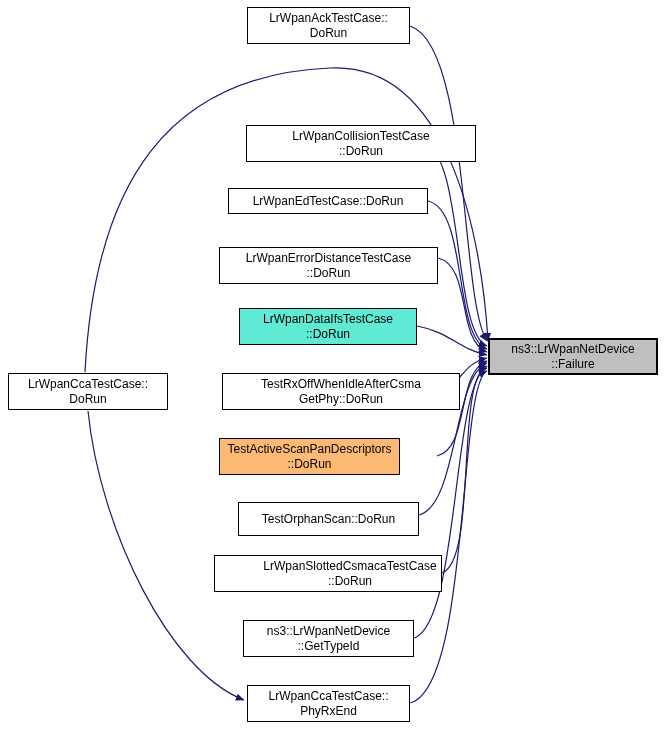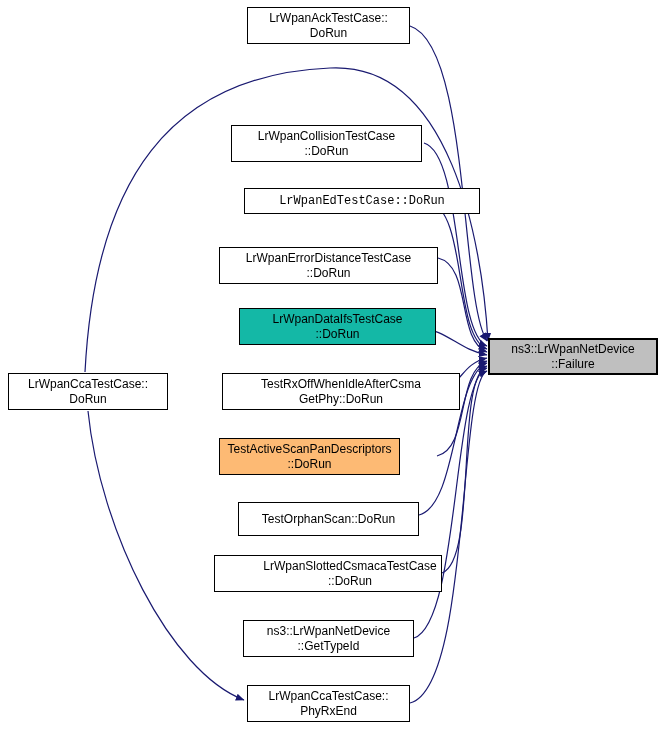--- a/index.html
+++ b/index.html
@@ -61,32 +61,32 @@
       <path d="M419,515 C458,505 453,376 487,363" fill="none" stroke="#191970" stroke-width="1.2" marker-end="url(#arrowhead)"></path>
       <path d="M442,573 C478,560 455,378 487,366" fill="none" stroke="#191970" stroke-width="1.2" marker-end="url(#arrowhead)"></path>
       <path d="M414,638 C460,622 452,380 487,368" fill="none" stroke="#191970" stroke-width="1.2" marker-end="url(#arrowhead)"></path>
       <path d="M410,703 C470,688 458,383 487,371" fill="none" stroke="#191970" stroke-width="1.2" marker-end="url(#arrowhead)"></path>
       <path d="M88,411 C100,530 170,672 244,700" fill="none" stroke="#191970" stroke-width="1.2" marker-end="url(#arrowhead)"></path>
     </svg>
 <div class="node" style="left: 247px; top: 7px; width: 163px; height: 37px; border-color: rgb(0, 0, 0); background: rgb(255, 255, 255);">
       <div>LrWpanAckTestCase::</div>
       <div>DoRun</div>
     </div>
-    <div class="node" style="left: 231px; top: 125px; width: 191px; height: 37px; border-color: rgb(0, 0, 0); background: rgb(255, 255, 255);">
+    <div class="node" style="left: 246px; top: 125px; width: 230px; height: 37px; border-color: rgb(0, 0, 0); background: rgb(255, 255, 255);">
       <div>LrWpanCollisionTestCase</div>
       <div>::DoRun</div>
     </div>
-    <div class="node" style="left: 244px; top: 188px; width: 236px; height: 26px; border-color: rgb(0, 0, 0); background: rgb(255, 255, 255); font-family: Liberation Mono, monospace;">
+    <div class="node" style="left: 228px; top: 188px; width: 200px; height: 26px; border-color: rgb(0, 0, 0); background: rgb(255, 255, 255);">
       <div>LrWpanEdTestCase::DoRun</div>
     </div>
     <div class="node" style="left: 219px; top: 240px; width: 219px; height: 37px; border-color: rgb(0, 0, 0); background: rgb(255, 255, 255); margin-top: 7px;">
       <div>LrWpanErrorDistanceTestCase</div>
       <div>::DoRun</div>
     </div>
-    <div class="node" style="left: 239px; top: 308px; width: 197px; height: 37px; border-color: rgb(0, 0, 0); background: #14b8a6;">
+    <div class="node" style="left: 239px; top: 308px; width: 178px; height: 37px; border-color: rgb(0, 0, 0); background: #5eead4;">
       <div>LrWpanDataIfsTestCase</div>
       <div>::DoRun</div>
     </div>
     <div class="node" style="left: 222px; top: 373px; width: 238px; height: 37px; border-color: rgb(0, 0, 0); background: rgb(255, 255, 255);">
       <div>TestRxOffWhenIdleAfterCsma</div>
       <div>GetPhy::DoRun</div>
     </div>
     <div class="node" style="left: 219px; top: 438px; width: 181px; height: 37px; border-color: rgb(0, 0, 0); background: #fdba74;">
       <div>TestActiveScanPanDescriptors</div>
       <div>::DoRun</div>

